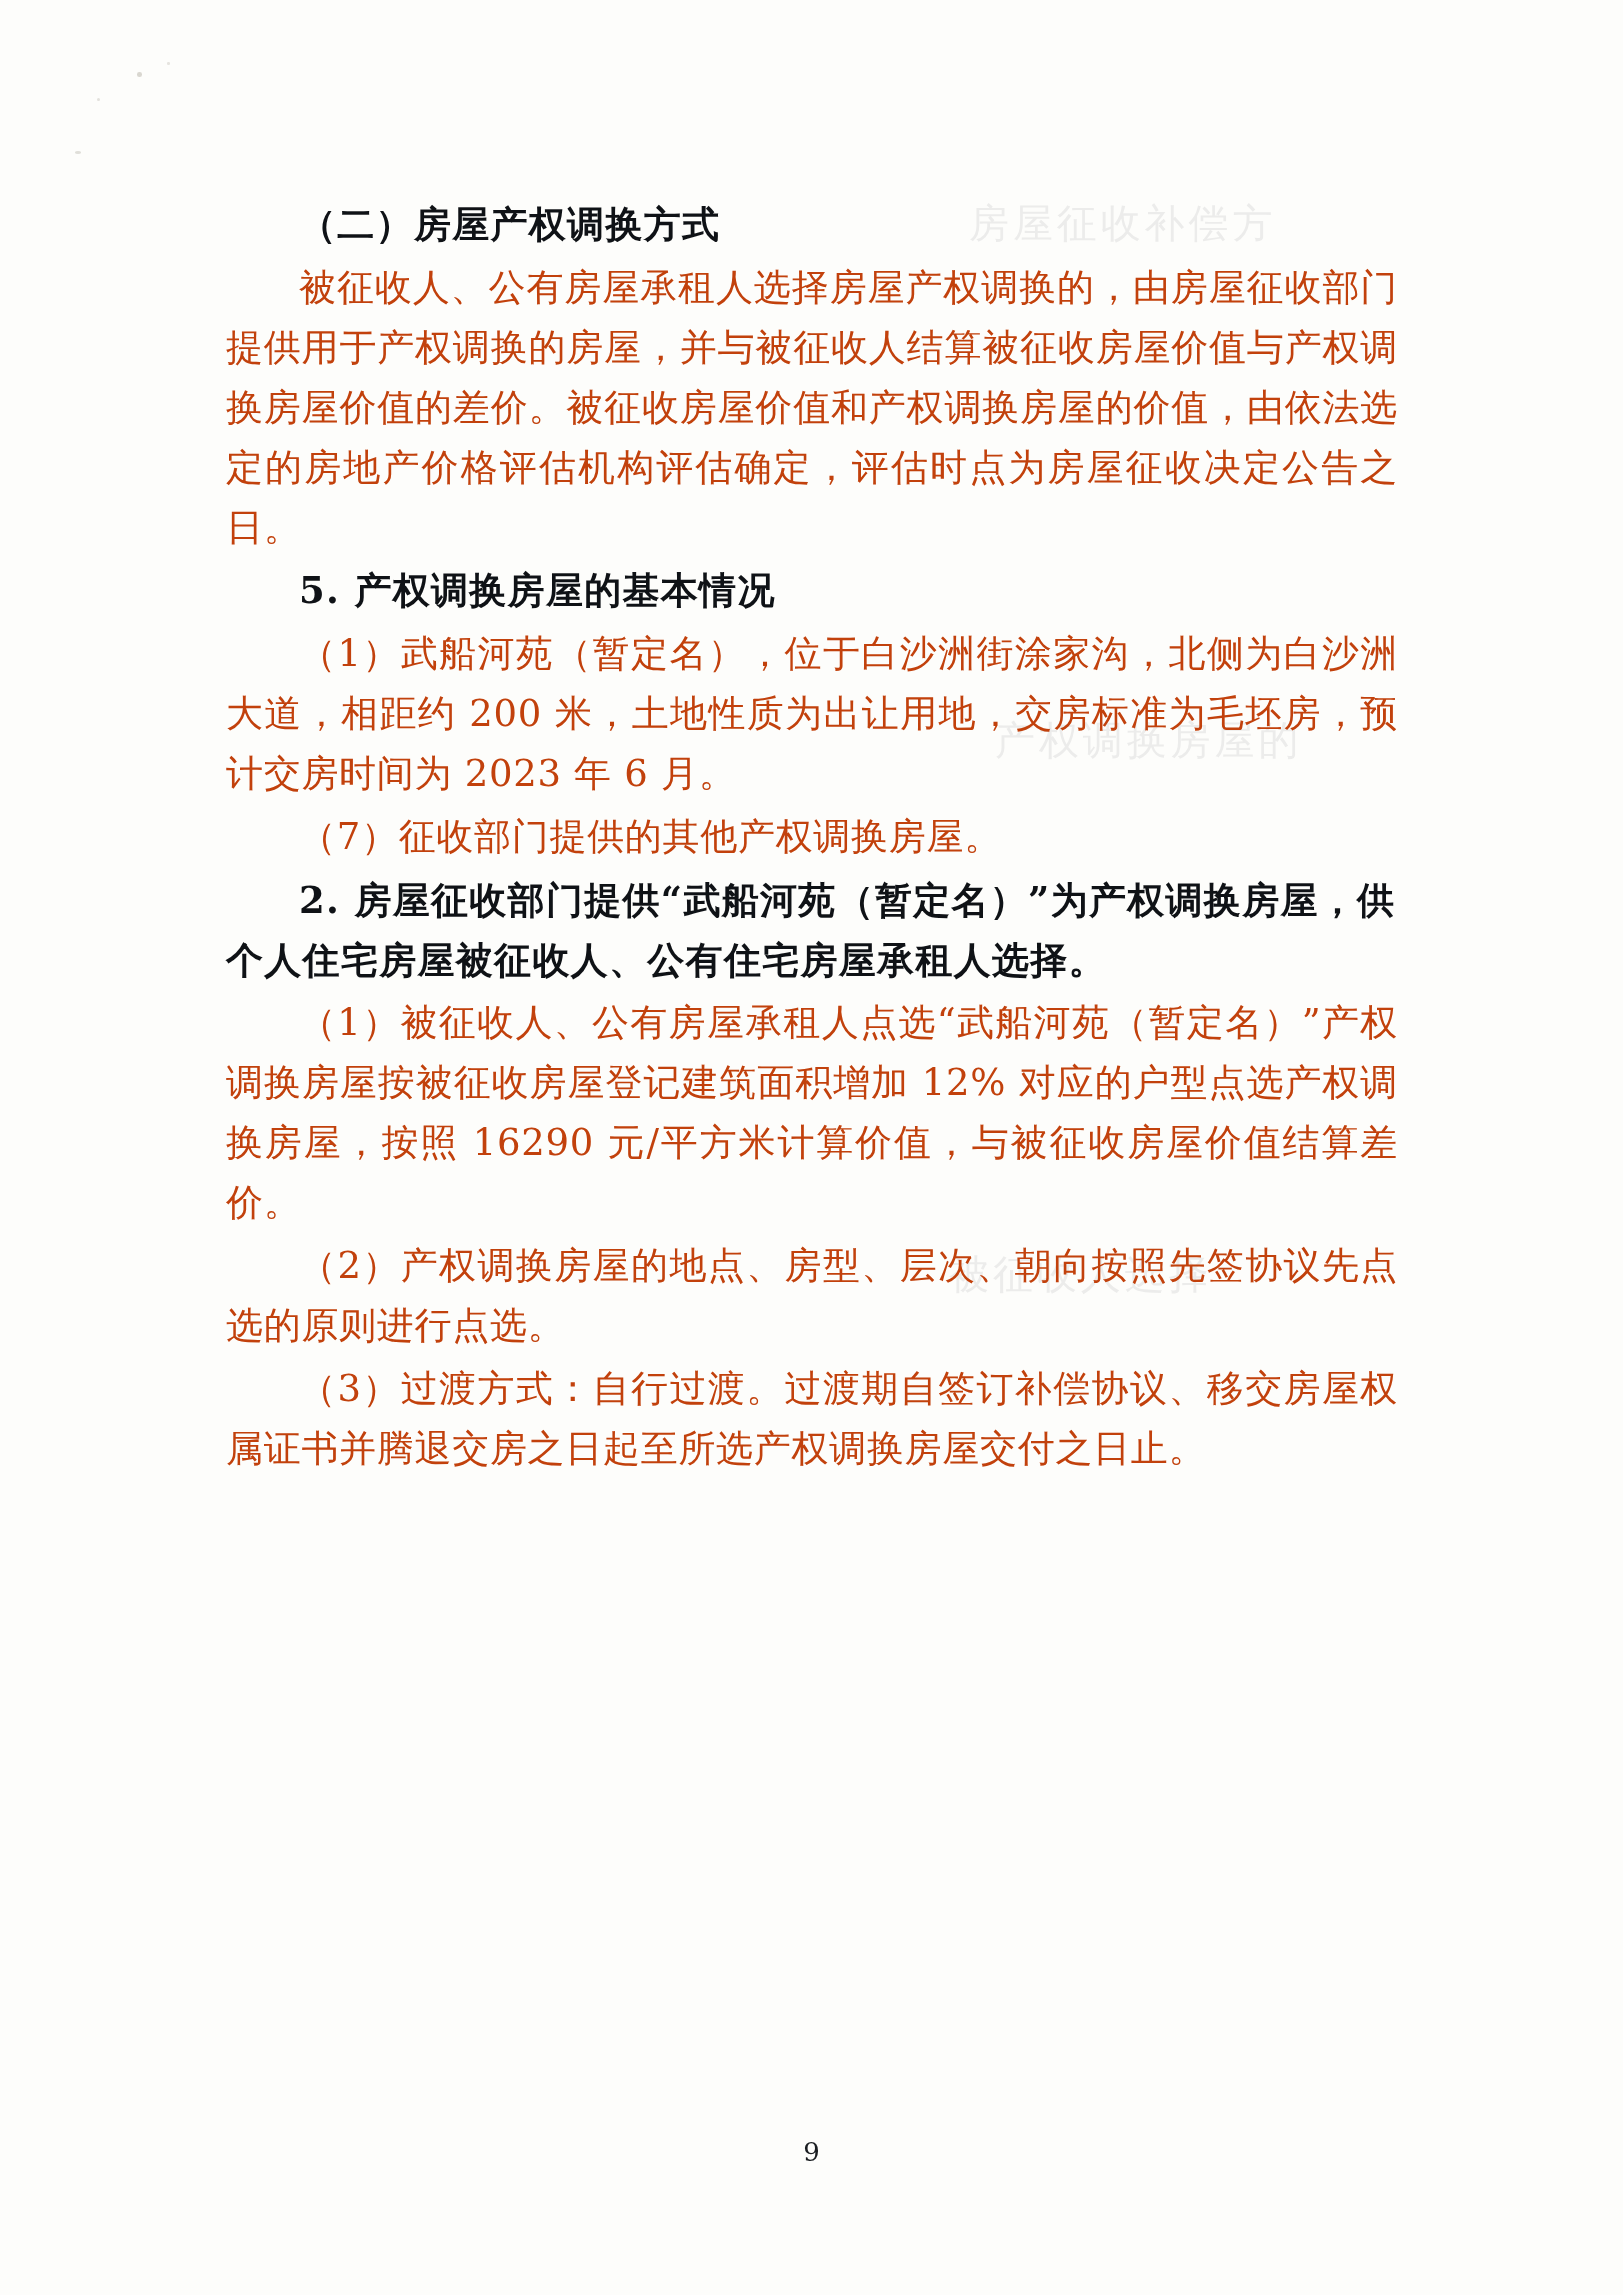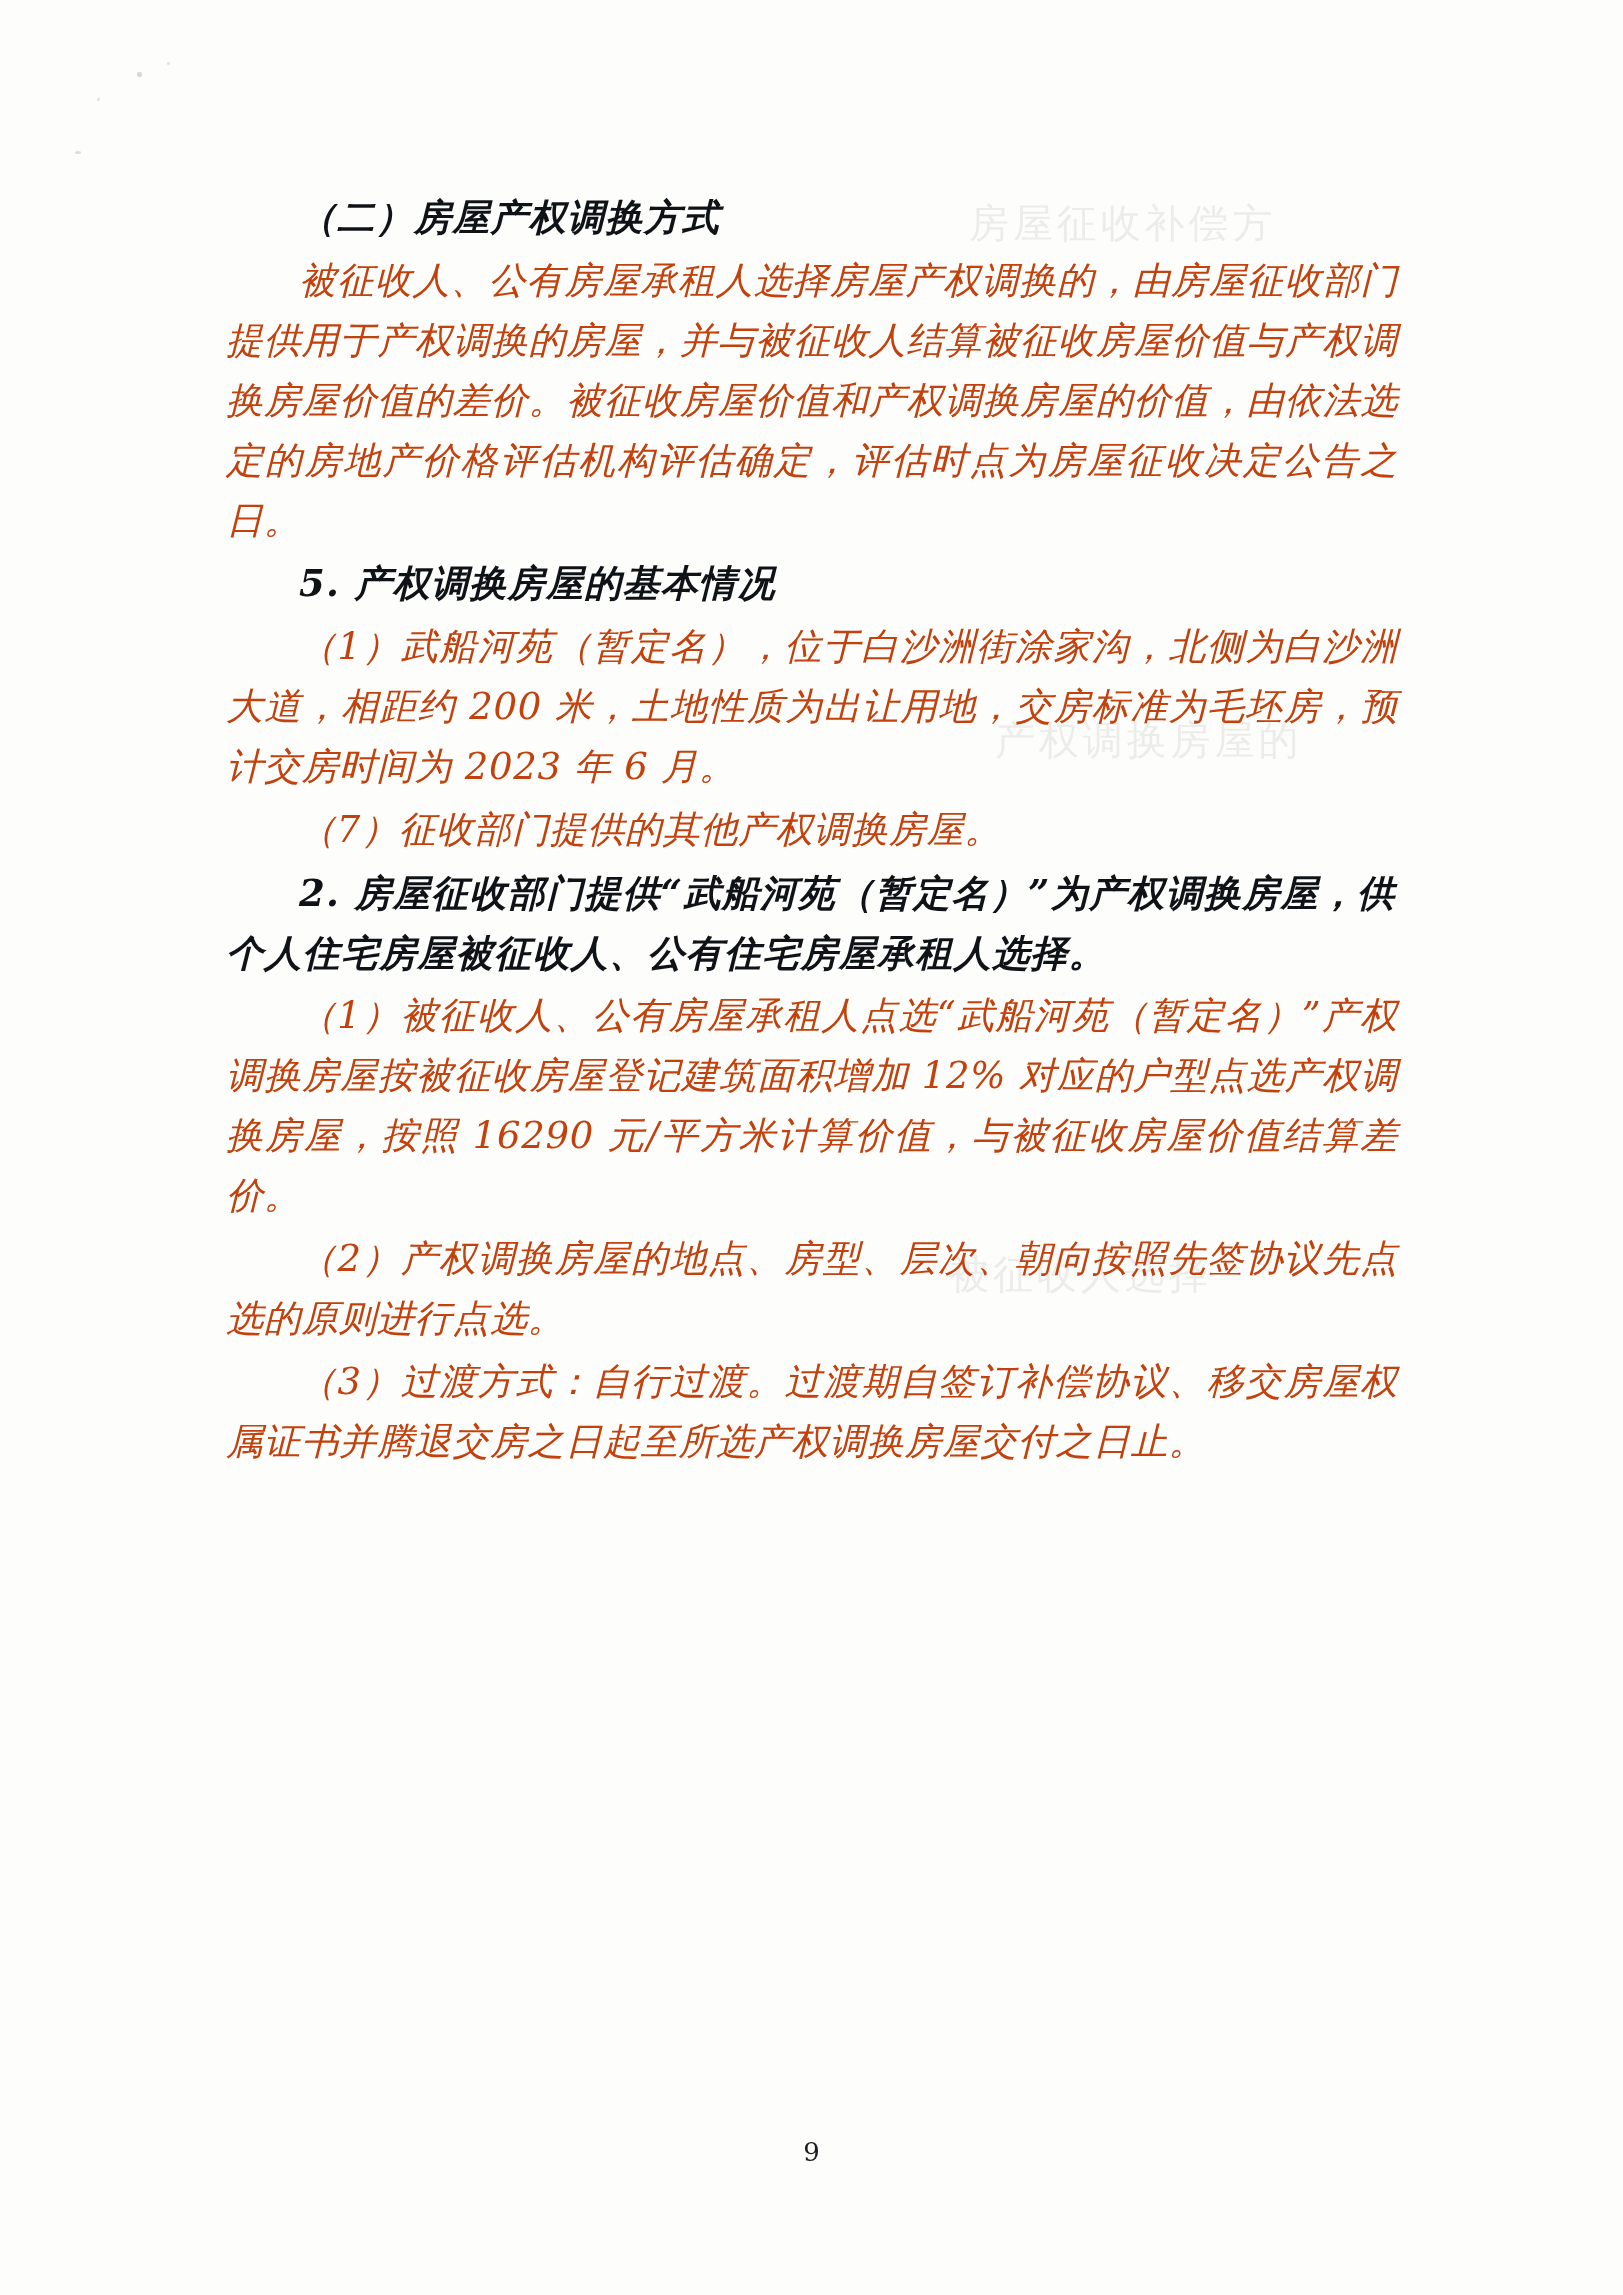--- a/index.html
+++ b/index.html
@@ -24,23 +24,22 @@
     opacity: 0.7;
   }
   .sp1 { left: 137px; top: 72px; width: 4.6px;  height: 4.6px; }
   .sp2 { left: 97px; top: 98px; width: 3.3px;  height: 3.3px; opacity:0.5;}
   .sp3 { left: 75px; top: 151px; width: 5.9px;  height: 2.6px; opacity:0.55;}
   .sp4 { left: 167px; top: 62px;  width: 2.6px;  height: 2.6px; opacity:0.45;}
 
   .content {
     position: absolute;
     left: 226px;
-    top: 187px;
+    top: 194px;
     width: 1172px;
-    font-style: italic;
   }
 
   .p {
     font-size: 37px;
     line-height: 60px;
     letter-spacing: 0.7px;
     text-align: justify;
     margin: 0 0 2.6px 0;
     color: #c2410c;
   }

